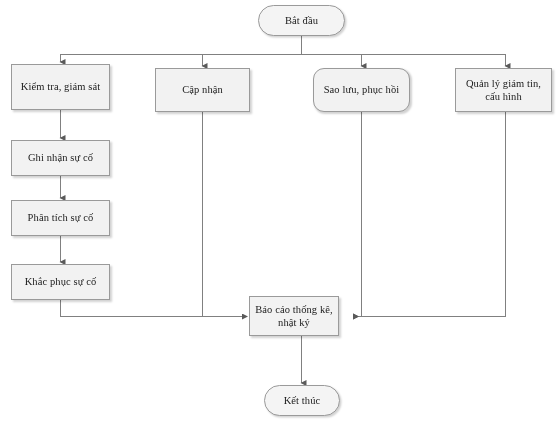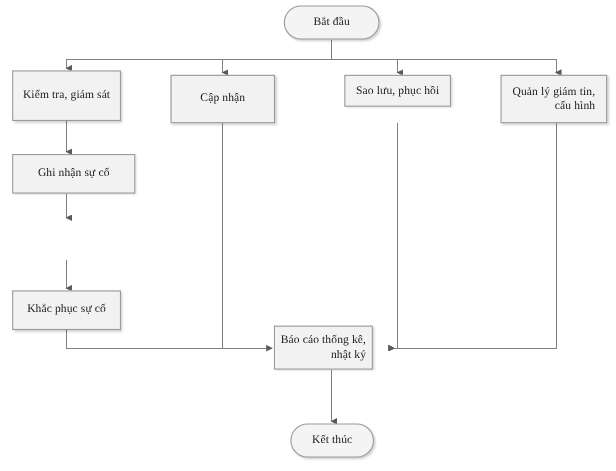--- a/index.html
+++ b/index.html
@@ -25,21 +25,21 @@
     width: 560px;
     height: 428px;
     pointer-events: none;
   }
   .node {
     position: absolute;
     box-sizing: border-box;
     display: flex;
     align-items: center;
     justify-content: center;
-    text-align: right;
+    text-align: center;
     background: #f2f2f2;
     border: 1px solid #9a9a9a;
     color: #1a1a1a;
     font-size: 10.5px;
     line-height: 1.25;
     letter-spacing: 0.1px;
   }
   .node.process {
     box-shadow: 1.5px 1.5px 2px rgba(0,0,0,0.18);
   }
@@ -105,33 +105,36 @@
   </div>
 
   <div class="node process" style="left:11px; top:64px; width:99px; height:46px;">
     <span class="label">Kiểm tra, giám sát</span>
   </div>
 
   <div class="node process" style="left:155px; top:68px; width:95px; height:44px;">
     <span class="label">Cập nhận</span>
   </div>
 
-  <div class="node process" style="left:313px; top:68px; width:97px; height:29px;">
+  <div class="node process" style="left:313px; top:68px; width:97px; height:44px;border-radius:11px;">
     <span class="label">Sao lưu, phục hồi</span>
   </div>
 
   <div class="node process" style="left:455px; top:68px; width:97px; height:44px;">
     <span class="label">Quản lý giám tin,
 cấu hình</span>
   </div>
 
-  <div class="node process" style="left:11px; top:140px; width:112px; height:36px;">
+  <div class="node process" style="left:11px; top:140px; width:99px; height:36px;">
     <span class="label">Ghi nhận sự cố</span>
   </div>
 
+  <div class="node process" style="left:11px; top:200px; width:99px; height:36px;">
+    <span class="label">Phân tích sự cố</span>
+  </div>
 
   <div class="node process" style="left:11px; top:264px; width:99px; height:36px;">
     <span class="label">Khắc phục sự cố</span>
   </div>
 
   <div class="node process" style="left:249px; top:296px; width:90px; height:40px;">
     <span class="label">Báo cáo thống kê,
 nhật ký</span>
   </div>
 

